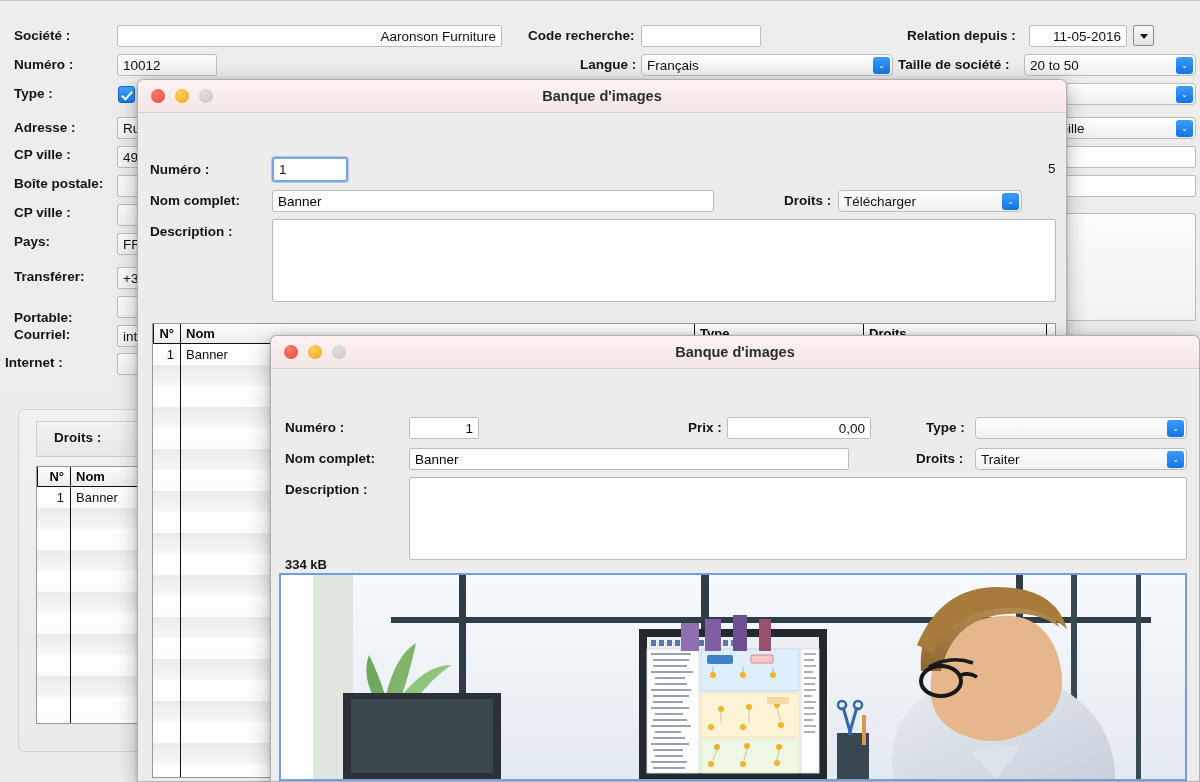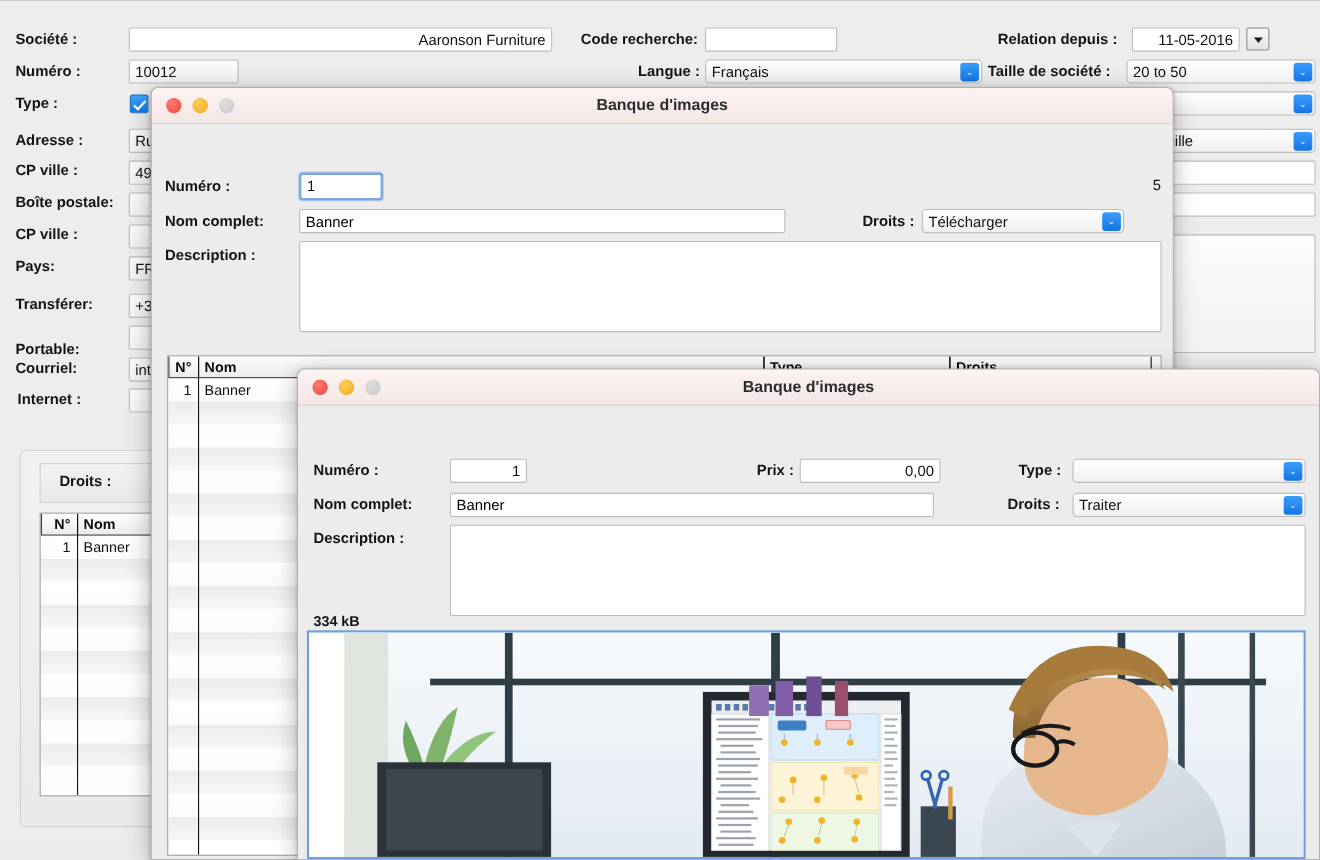--- a/index.html
+++ b/index.html
@@ -190,21 +190,21 @@
     <div class="lbl" style="left:14px;  top:56px;">Numéro :</div>
     <div class="lbl" style="left:14px;  top:85px;">Type :</div>
     <div class="lbl" style="left:14px;  top:119px;">Adresse :</div>
     <div class="lbl" style="left:14px;  top:146px;">CP ville :</div>
     <div class="lbl" style="left:14px;  top:175px;">Boîte postale:</div>
     <div class="lbl" style="left:14px;  top:204px;">CP ville :</div>
     <div class="lbl" style="left:14px;  top:233px;">Pays:</div>
     <div class="lbl" style="left:14px;  top:268px;">Transférer:</div>
     <div class="lbl" style="left:14px;  top:297px;margin-top:12px;">Portable:</div>
     <div class="lbl" style="left:14px;  top:326px;">Courriel:</div>
-    <div class="lbl" style="left:16px;  top:354px;">Internet :</div>
+    <div class="lbl" style="left:5px;  top:354px;">Internet :</div>
 
     <div class="fld white" style="left:117px; top:24px; width:385px;">Aaronson Furniture</div>
     <div class="fld" style="left:117px; top:53px; width:100px;">10012</div>
     <div class="chk" style="left:118px; top:85px;"></div>
     <div class="fld" style="left:117px; top:116px; width:60px;">Ru</div>
     <div class="fld" style="left:117px; top:145px; width:60px;">49</div>
     <div class="fld" style="left:117px; top:174px; width:60px;"></div>
     <div class="fld" style="left:117px; top:203px; width:60px;"></div>
     <div class="fld" style="left:117px; top:232px; width:60px;">FR</div>
     <div class="fld" style="left:117px; top:266px; width:60px;">+3</div>
@@ -344,21 +344,21 @@
       <div class="tl min"></div>
       <div class="tl zoom"></div>
       <div class="title">Banque d'images</div>
     </div>
     <div class="winbody" style="height:414px;">
 
       <div class="lbl" style="left:14px; top:51px;">Numéro :</div>
       <div class="fld white" style="left:138px; top:48px; width:70px;">1</div>
 
       <div class="lbl" style="left:417px; top:51px;">Prix :</div>
-      <div class="fld white" style="left:456px; top:48px; width:128px;">0,00</div>
+      <div class="fld white" style="left:456px; top:48px; width:144px;">0,00</div>
 
       <div class="lbl" style="left:655px; top:51px;">Type :</div>
       <div class="combo" style="left:704px; top:48px; width:212px;">
         <span></span>
         <span class="arrow">⌄</span>
       </div>
 
       <div class="lbl" style="left:14px; top:82px;">Nom complet:</div>
       <div class="tbox" style="left:138px; top:79px; width:440px; height:22px; padding:2px 5px; font-size:13.5px; line-height:17px;">Banner</div>
 

